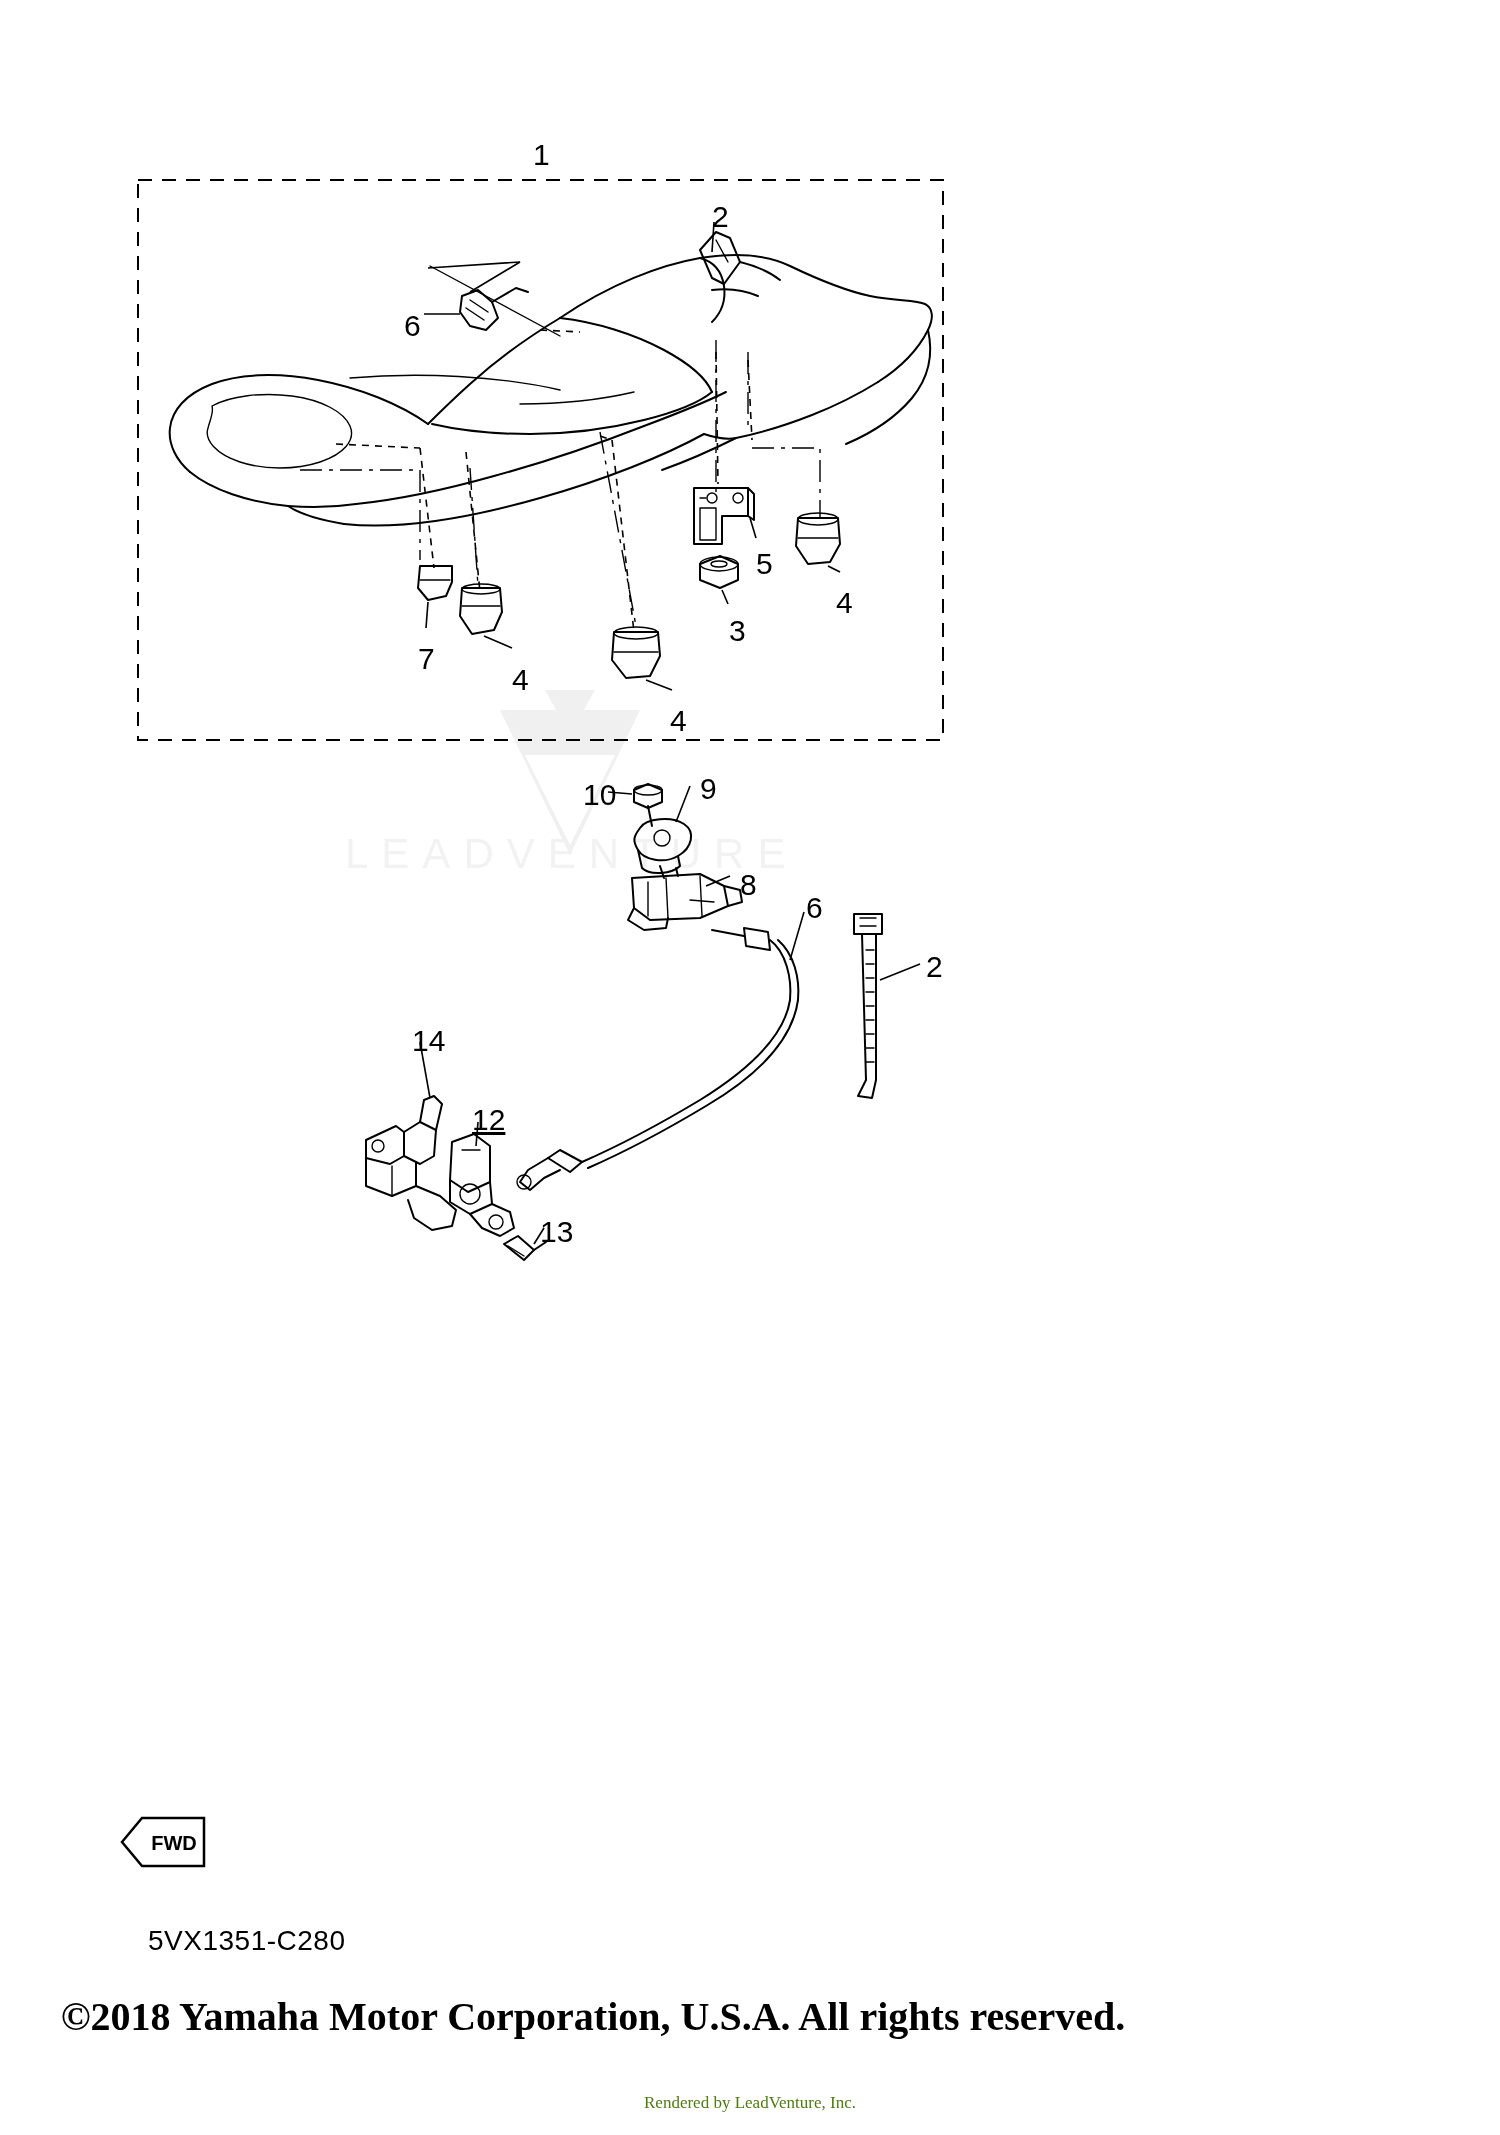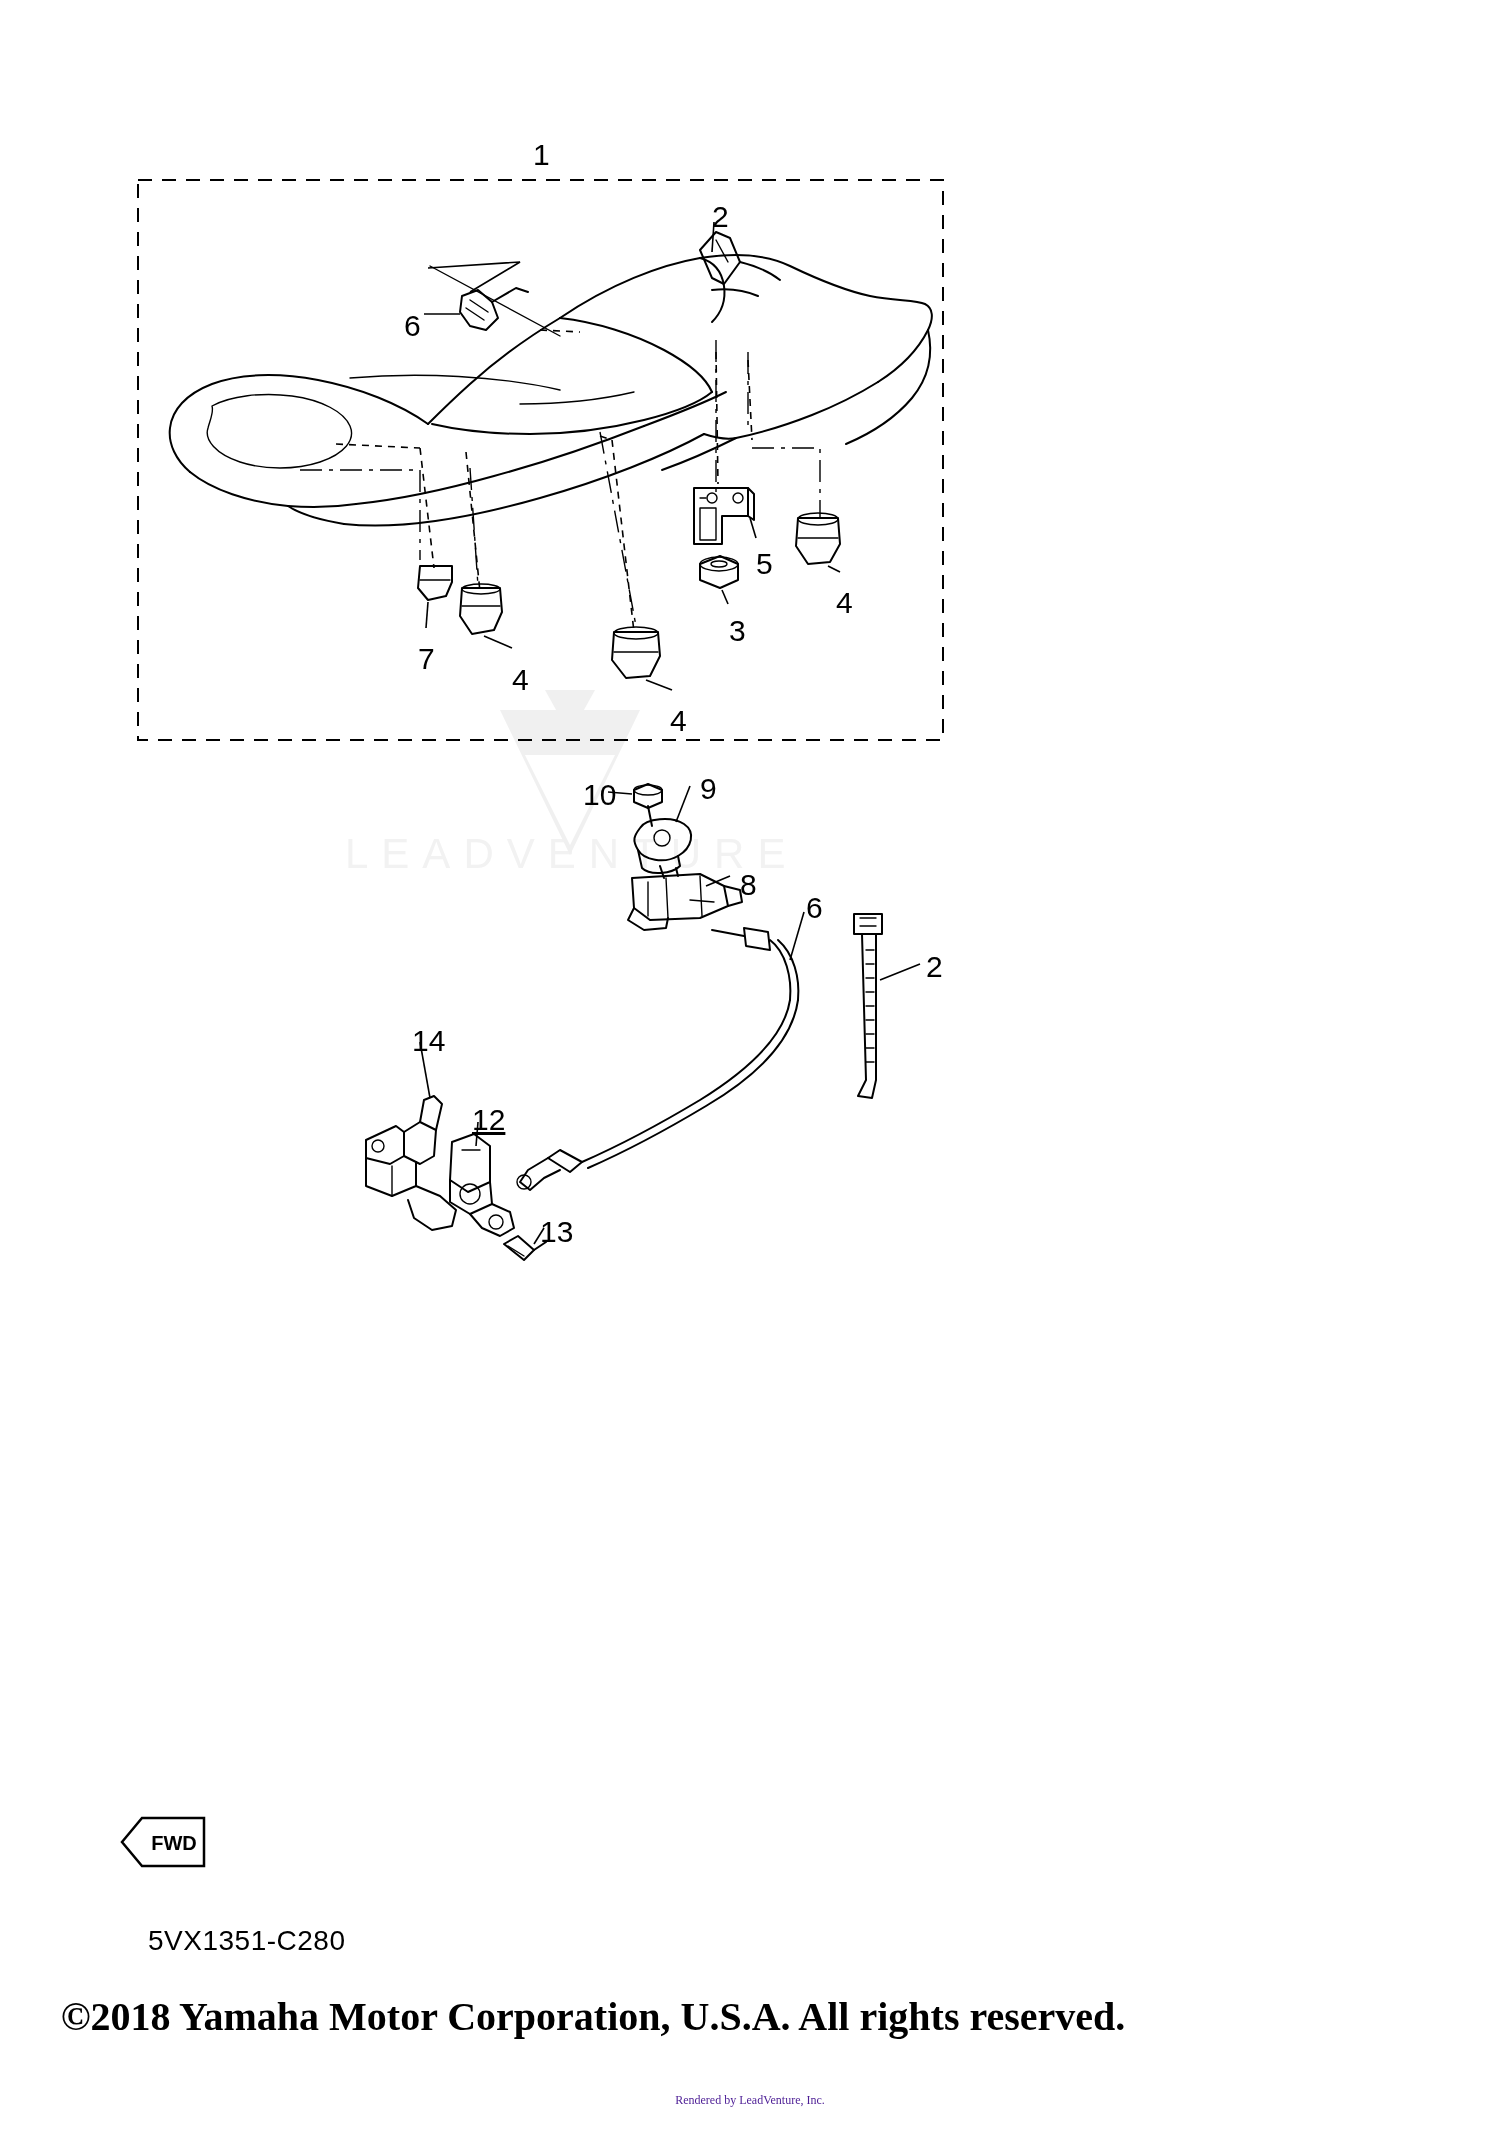--- a/index.html
+++ b/index.html
@@ -62,22 +62,22 @@
     color: #000000;
     white-space: nowrap;
   }
   #rendered-by {
     position: absolute;
     left: 0;
     top: 2093px;
     width: 1500px;
     text-align: center;
     font-family: "Liberation Serif", serif;
-    font-size: 12px;
-    color: #4c1d95;
+    font-size: 17px;
+    color: #4d7c0f;
     white-space: nowrap;
   }
   .wm {
     position: absolute;
     font-family: "Liberation Sans", sans-serif;
     color: #f0f0f0;
     user-select: none;
     pointer-events: none;
     text-align: center;
   }

